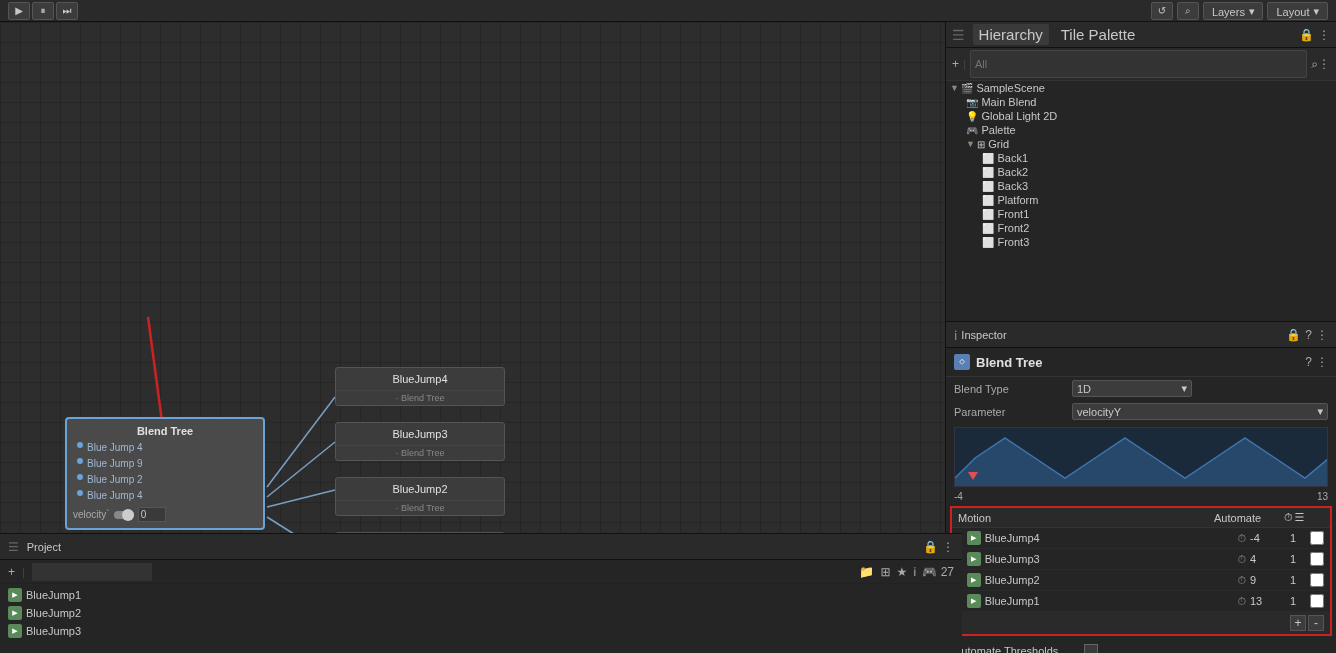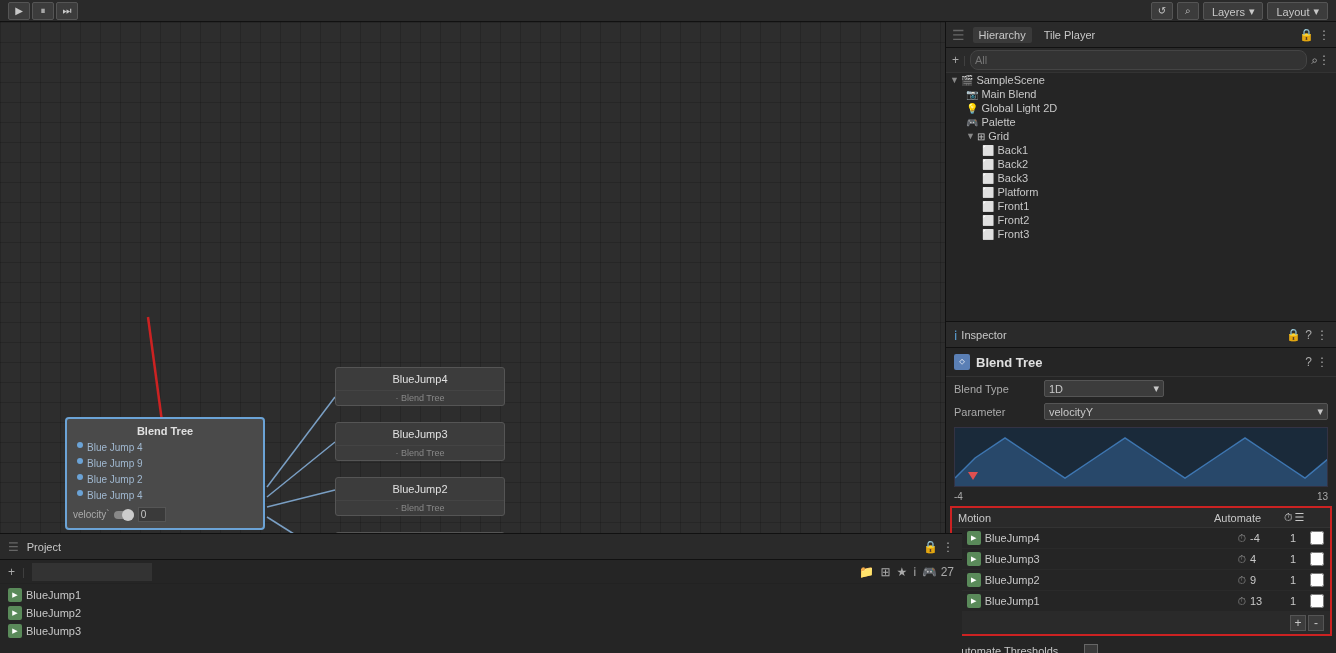--- a/index.html
+++ b/index.html
@@ -37,37 +37,37 @@
 
     
     .arrow-overlay { position: absolute; top: 0; left: 0; width: 100%; height: 100%; pointer-events: none; }
 
     
     .right-panels { display: flex; flex-direction: column; width: 390px; }
 
     
     .hierarchy-panel { background: #252525; border-bottom: 1px solid #111; flex: 1; overflow: hidden; }
     .panel-header { background: #2a2a2a; border-bottom: 1px solid #111; display: flex; align-items: center; padding: 3px 6px; gap: 6px; height: 26px; }
-    .panel-tab { color: #c8c8c8; font-size: 11px; cursor: pointer; padding: 2px 6px; border-radius: 2px; }
+    .panel-tab { color: #c8c8c8; font-size: 15px; cursor: pointer; padding: 2px 6px; border-radius: 2px; }
     .panel-tab.active { background: #3a3a3a; }
     .panel-header-right { margin-left: auto; display: flex; gap: 4px; align-items: center; }
     .panel-icon-btn { color: #aaa; cursor: pointer; font-size: 12px; }
     .hierarchy-search { background: #222; border: none; border-bottom: 1px solid #333; color: #c8c8c8; width: 100%; padding: 2px 6px; font-size: 11px; height: 22px; }
     .tree-item { display: flex; align-items: center; padding: 1px 0; cursor: pointer; user-select: none; }
     .tree-item .icon { margin-right: 3px; font-size: 10px; }
     .tree-item .label { font-size: 11px; color: #c8c8c8; }
     .tree-item .arrow { color: #888; font-size: 9px; margin-right: 2px; }
 
     
     .inspector-panel { background: #252525; flex: 1; overflow-y: auto; }
     .inspector-header { background: #2a2a2a; border-bottom: 1px solid #111; padding: 4px 8px; display: flex; align-items: center; justify-content: space-between; height: 26px; }
     .inspector-title-row { display: flex; align-items: center; gap: 6px; padding: 6px 8px; border-bottom: 1px solid #333; }
     .inspector-icon { width: 16px; height: 16px; background: #5a7fb5; border-radius: 2px; display: flex; align-items: center; justify-content: center; font-size: 8px; color: white; }
     .inspector-name { color: #e0e0e0; font-size: 13px; font-weight: bold; }
-    .inspector-row { display: flex; align-items: center; padding: 3px 8px; }
+    .inspector-row { display: flex; align-items: center; padding: 3px 8px; gap: 28px; }
     .inspector-label { color: #aaa; width: 90px; font-size: 11px; }
     .inspector-dropdown { background: #3c3c3c; border: 1px solid #555; color: #c8c8c8; font-size: 11px; padding: 1px 4px; border-radius: 2px; cursor: pointer; display: flex; align-items: center; justify-content: space-between; width: 120px; }
 
     
     .graph-area { margin: 4px 8px; height: 60px; background: #1a2a3a; border: 1px solid #334; position: relative; overflow: hidden; }
     .graph-labels { display: flex; justify-content: space-between; padding: 0 8px; font-size: 10px; color: #aaa; }
 
     
     .motion-table { border: 2px solid #cc2222; margin: 4px; }
     .motion-table-header { display: flex; align-items: center; background: #2a2a2a; padding: 3px 6px; border-bottom: 1px solid #333; }
@@ -196,31 +196,31 @@
 
   <div class="right-panels">
 
     <div class="hierarchy-panel" style="height:300px; flex:none;">
       <div class="panel-header">
         <span style="color:#666; font-size:14px; margin-right:2px;">☰</span>
         <div class="panel-tab active">
           <span>Hierarchy</span>
         </div>
         <div class="panel-tab">
-          <span>Tile Player</span>
+          <span>Tile Palette</span>
         </div>
         <div class="panel-header-right">
           <span class="panel-icon-btn">🔒</span>
           <span class="panel-icon-btn">⋮</span>
         </div>
       </div>
       <div style="display:flex; align-items:center; padding:2px 6px; background:#2a2a2a; border-bottom:1px solid #333;">
         <span class="panel-icon-btn">+</span>
         <span style="margin:0 4px; color:#444;">|</span>
-        <input class="hierarchy-search" type="text" placeholder="All" style="flex: 1 1 0%; background: rgb(51, 51, 51); border: 1px solid rgb(68, 68, 68); padding: 1px 4px; height: 20px; border-radius: 8px; color: rgb(200, 200, 200); font-size: 11px;">
+        <input class="hierarchy-search" type="text" placeholder="All" style="flex: 1 1 0%; background: rgb(51, 51, 51); border: 1px solid rgb(68, 68, 68); padding: 1px 4px; height: 28px; border-radius: 2px; color: rgb(200, 200, 200); font-size: 11px;">
         <span class="panel-icon-btn" style="margin-left:4px;">⌕</span>
         <span class="panel-icon-btn">⋮</span>
       </div>
       <div style="overflow-y:auto; height:240px;">
         <div class="tree-item" style="padding-left:4px;">
           <span class="arrow">▼</span>
           <span class="icon">🎬</span>
           <span class="label">SampleScene</span>
         </div>
         <div class="tree-item" style="padding-left:20px;">

